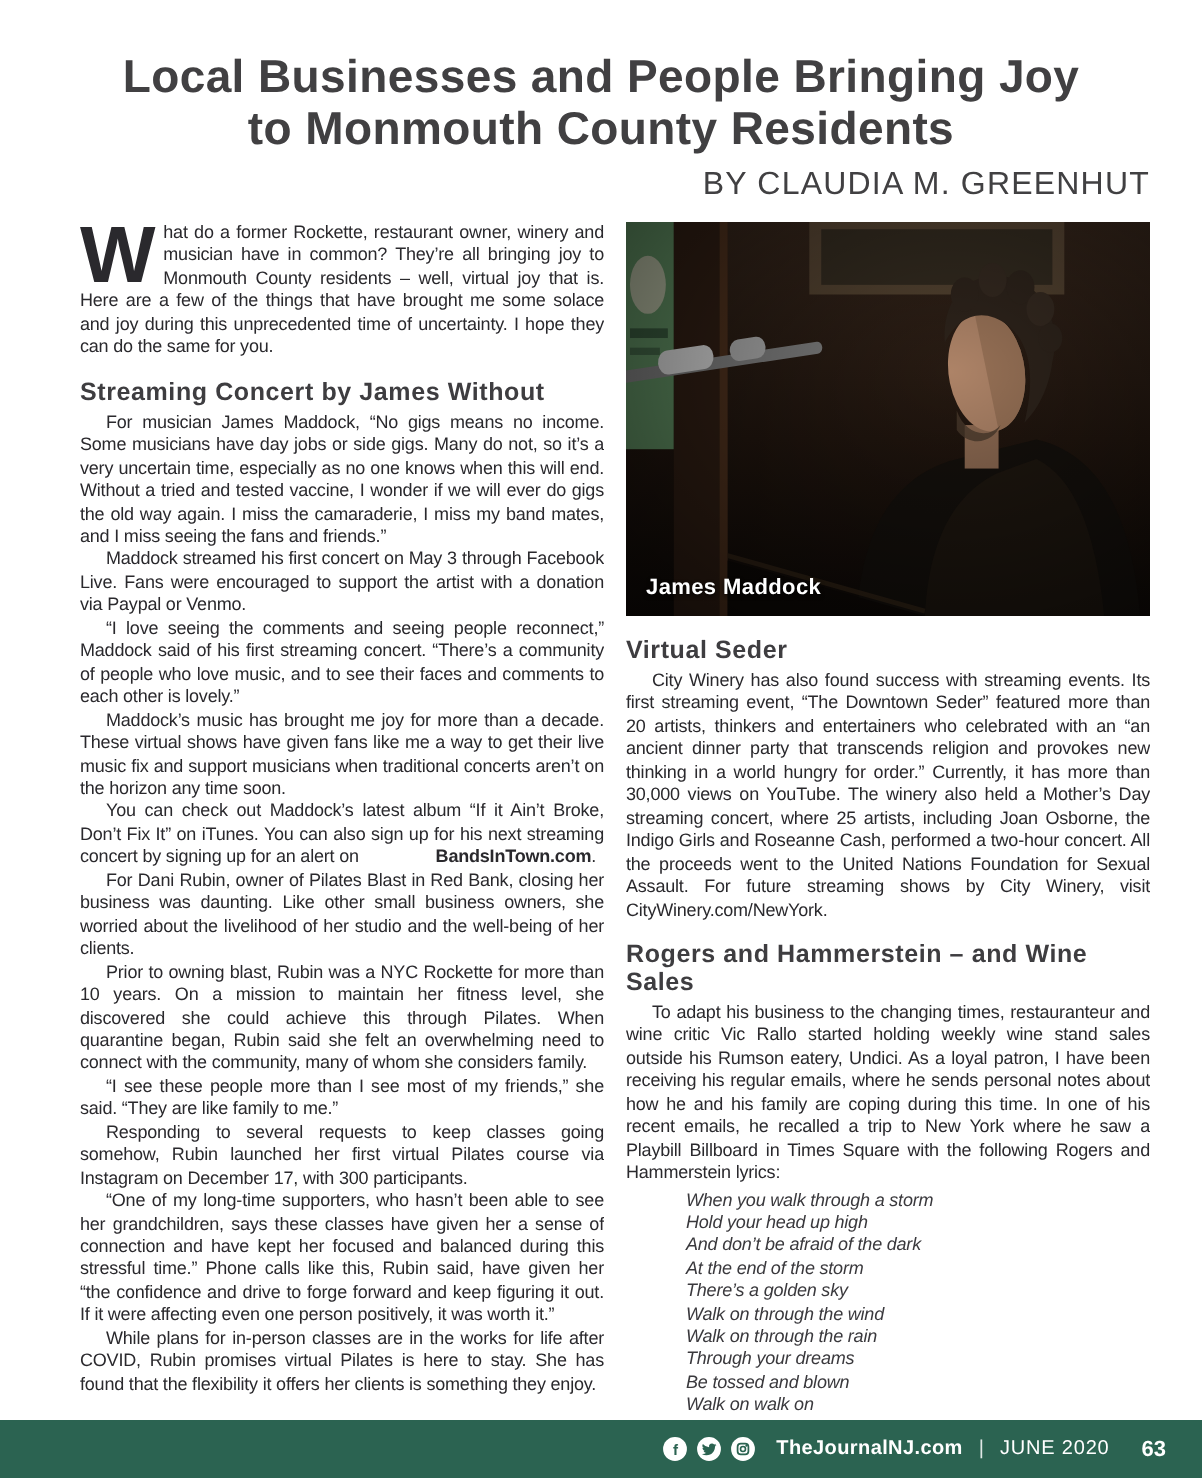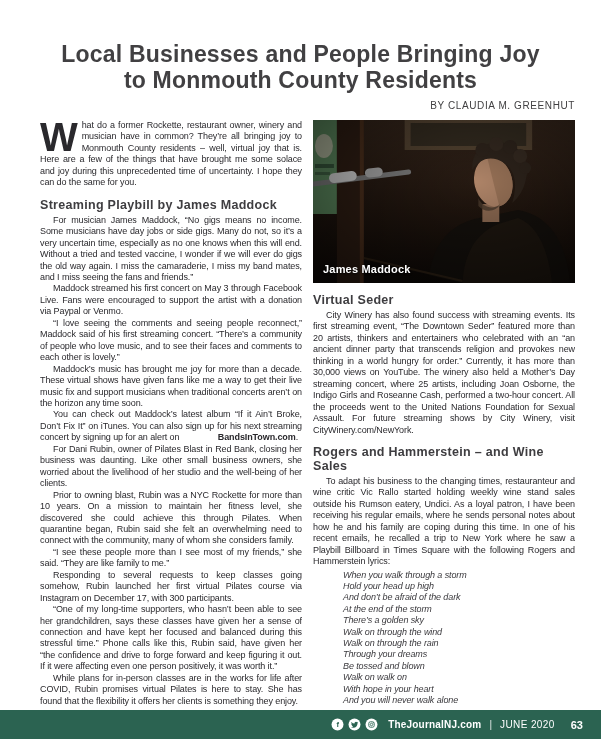--- a/index.html
+++ b/index.html
@@ -4,26 +4,26 @@
 <style>
   * { margin:0; padding:0; box-sizing:border-box; }
   html,body { background:#ffffff; }
   .page {
     position:relative; width:601px; height:739px; margin:0 auto;
     background:#ffffff; overflow:hidden;
     font-family:"Liberation Sans", sans-serif; color:#2a292d;
   }
   
   .title {
-    margin-top:41px; text-align:center; font-weight:700;
+    margin-top:25px; text-align:center; font-weight:700;
     font-size:23px; line-height:26px; color:#414042; letter-spacing:.2px;
   }
   .byline {
     margin:7px 26px 9px 40px; text-align:right;
-    font-size:10px; letter-spacing:.6px; color:#414042; font-weight:400;
+    font-size:16px; letter-spacing:.6px; color:#414042; font-weight:400;
   }
   
   .columns {
     display:flex; gap:11px; padding:0 26px 0 40px;
     height:608px; overflow:hidden;
   }
   .col { flex:1 1 0; overflow:hidden; }
   .col p {
     font-size:9px; line-height:11.45px; text-align:justify;
     letter-spacing:-.1px; color:#2a292d;
@@ -37,21 +37,21 @@
     float:left; font-size:40px; line-height:31px; font-weight:700;
     padding:2px 4px 0 0; color:#2a292d;
   }
   .lyrics {
     margin:2px 0 8px 30px; font-style:italic;
     font-size:9px; line-height:11.4px; color:#3a393d; letter-spacing:-.1px;
   }
   b.inlinebold { font-weight:700;padding-left:36px; }
   
   .photo {
-    position:relative; width:100%; height:163px; margin-bottom:10px;
+    position:relative; width:100%; height:197px; margin-bottom:10px;
     background:#1d140e; overflow:hidden;
   }
   .photo svg { display:block; width:100%; height:100%; }
   .photo-caption {
     position:absolute; left:10px; bottom:8px; color:#ffffff;
     font-weight:700; font-size:11px; letter-spacing:.2px;
     text-shadow:0 1px 2px rgba(0,0,0,.8);
   }
   
   .footer {
@@ -76,21 +76,21 @@
     <div>Local Businesses and People Bringing Joy</div>
     <div>to Monmouth County Residents</div>
   </div>
   <div class="byline">BY CLAUDIA M. GREENHUT</div>
 
   <div class="columns">
 
     <div class="col">
       <p class="intro"><span class="dropcap">W</span><span>hat do a former Rockette, restaurant owner, winery and musician have in common? They’re all bringing joy to Monmouth County residents – well, virtual joy that is. Here are a few of the things that have brought me some solace and joy during this unprecedented time of uncertainty. I hope they can do the same for you.</span></p>
 
-      <h2>Streaming Playbill by James Maddock</h2>
+      <h2>Streaming Concert by James Without</h2>
       <p class="ind">For musician James Maddock, “No gigs means no income. Some musicians have day jobs or side gigs. Many do not, so it’s a very uncertain time, especially as no one knows when this will end. Without a tried and tested vaccine, I wonder if we will ever do gigs the old way again. I miss the camaraderie, I miss my band mates, and I miss seeing the fans and friends.”</p>
       <p class="ind">Maddock streamed his first concert on May 3 through Facebook Live. Fans were encouraged to support the artist with a donation via Paypal or Venmo.</p>
       <p class="ind">“I love seeing the comments and seeing people reconnect,” Maddock said of his first streaming concert. “There’s a community of people who love music, and to see their faces and comments to each other is lovely.”</p>
       <p class="ind">Maddock’s music has brought me joy for more than a decade. These virtual shows have given fans like me a way to get their live music fix and support musicians when traditional concerts aren’t on the horizon any time soon.</p>
       <p class="ind"><span>You can check out Maddock’s latest album “If it Ain’t Broke, Don’t Fix It” on iTunes. You can also sign up for his next streaming concert by signing up for an alert on </span><b class="inlinebold">BandsInTown.com</b><span>.</span></p>
 
       <p class="ind">For Dani Rubin, owner of Pilates Blast in Red Bank, closing her business was daunting. Like other small business owners, she worried about the livelihood of her studio and the well-being of her clients.</p>
       <p class="ind">Prior to owning blast, Rubin was a NYC Rockette for more than 10 years. On a mission to maintain her fitness level, she discovered she could achieve this through Pilates. When quarantine began, Rubin said she felt an overwhelming need to connect with the community, many of whom she considers family.</p>
       <p class="ind">“I see these people more than I see most of my friends,” she said. “They are like family to me.”</p>
       <p class="ind">Responding to several requests to keep classes going somehow, Rubin launched her first virtual Pilates course via Instagram on December 17, with 300 participants.</p>

